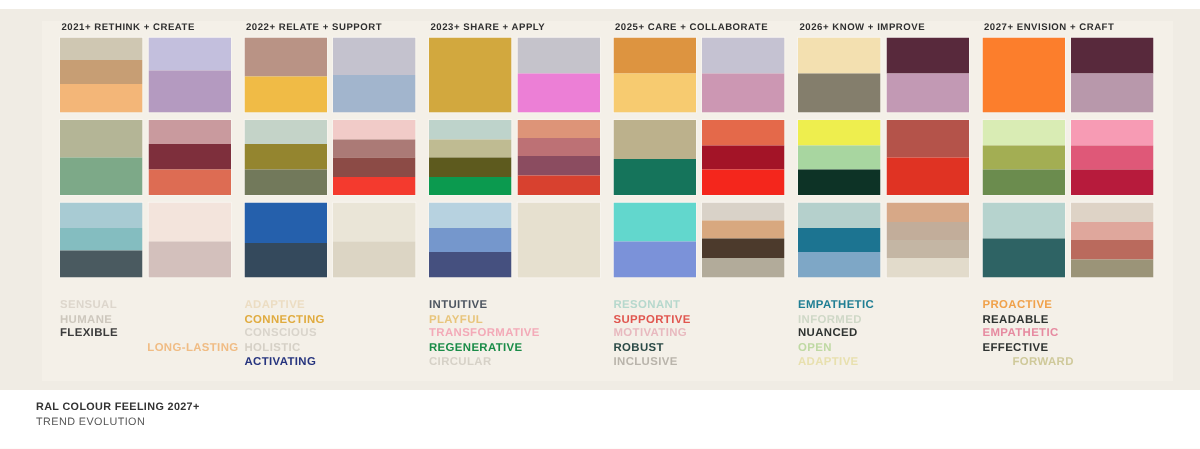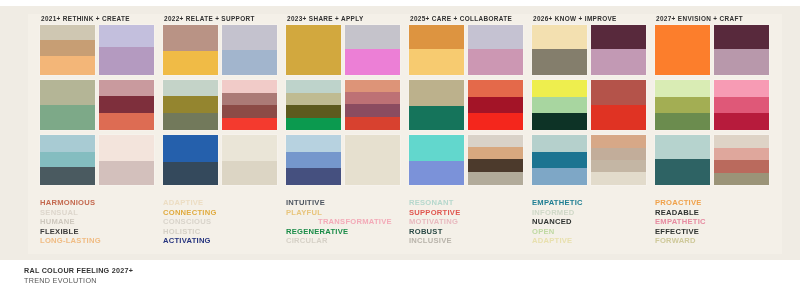--- a/index.html
+++ b/index.html
@@ -116,25 +116,24 @@
             <div class="band" style="background: rgb(168, 203, 211); height: 34%;"></div>
             <div class="band" style="background: rgb(132, 189, 192); height: 30%;"></div>
             <div class="band" style="background: rgb(74, 90, 96); height: 36%;"></div>
           </div>
           <div class="swatch">
             <div class="band" style="background: rgb(243, 228, 220); height: 52%;"></div>
             <div class="band" style="background: rgb(211, 192, 188); height: 48%;"></div>
           </div>
         </div>
         <div class="words">
-          <div class="word" style="color: rgb(196, 105, 79);">HARMONIOUS</div>
           <div class="word" style="color: rgb(221, 214, 204);">SENSUAL</div>
           <div class="word" style="color: rgb(205, 199, 189);">HUMANE</div>
           <div class="word" style="color: rgb(59, 59, 59);">FLEXIBLE</div>
-          <div class="word" style="color: rgb(240, 188, 132);">LONG-LASTING</div>
+          <div class="word" style="color: rgb(240, 188, 132); text-align: right;">LONG-LASTING</div>
         </div>
       </div>
       <div class="year-col">
         <div class="year-title">2022+ RELATE + SUPPORT</div>
         <div class="swatch-grid">
           <div class="swatch">
             <div class="band" style="background: rgb(185, 147, 133); height: 52%;"></div>
             <div class="band" style="background: rgb(240, 187, 70); height: 48%;"></div>
           </div>
           <div class="swatch">
@@ -196,21 +195,21 @@
             <div class="band" style="background: rgb(117, 151, 204); height: 32%;"></div>
             <div class="band" style="background: rgb(69, 80, 127); height: 34%;"></div>
           </div>
           <div class="swatch">
             <div class="band" style="background: rgb(230, 224, 207); height: 100%;"></div>
           </div>
         </div>
         <div class="words">
           <div class="word" style="color: rgb(77, 85, 96);">INTUITIVE</div>
           <div class="word" style="color: rgb(232, 197, 124);">PLAYFUL</div>
-          <div class="word" style="color: rgb(243, 170, 184); margin-left: 32px;">TRANSFORMATIVE</div>
+          <div class="word" style="color: rgb(243, 170, 184);">TRANSFORMATIVE</div>
           <div class="word" style="color: rgb(26, 140, 72);">REGENERATIVE</div>
           <div class="word" style="color: rgb(214, 209, 199);">CIRCULAR</div>
         </div>
       </div>
       <div class="year-col">
         <div class="year-title">2025+ CARE + COLLABORATE</div>
         <div class="swatch-grid">
           <div class="swatch">
             <div class="band" style="background: rgb(221, 148, 64); height: 48%;"></div>
             <div class="band" style="background: rgb(247, 203, 112); height: 52%;"></div>
@@ -316,21 +315,21 @@
             <div class="band" style="background: rgb(223, 167, 156); height: 24%;"></div>
             <div class="band" style="background: rgb(186, 106, 93); height: 26%;"></div>
             <div class="band" style="background: rgb(155, 148, 120); height: 24%;"></div>
           </div>
         </div>
         <div class="words">
           <div class="word" style="color: rgb(240, 161, 74);">PROACTIVE</div>
           <div class="word" style="color: rgb(47, 51, 49);">READABLE</div>
           <div class="word" style="color: rgb(230, 138, 160);">EMPATHETIC</div>
           <div class="word" style="color: rgb(47, 51, 49);">EFFECTIVE</div>
-          <div class="word" style="color: rgb(207, 201, 154);">FORWARD</div>
+          <div class="word" style="color: rgb(207, 201, 154); margin-left: 20px;">FORWARD</div>
         </div>
       </div>
     </div>
 
   <div class="caption">
     <div class="cap-title">RAL COLOUR FEELING 2027+</div>
     <div class="cap-sub">TREND EVOLUTION</div>
   </div>
 
 </div>

